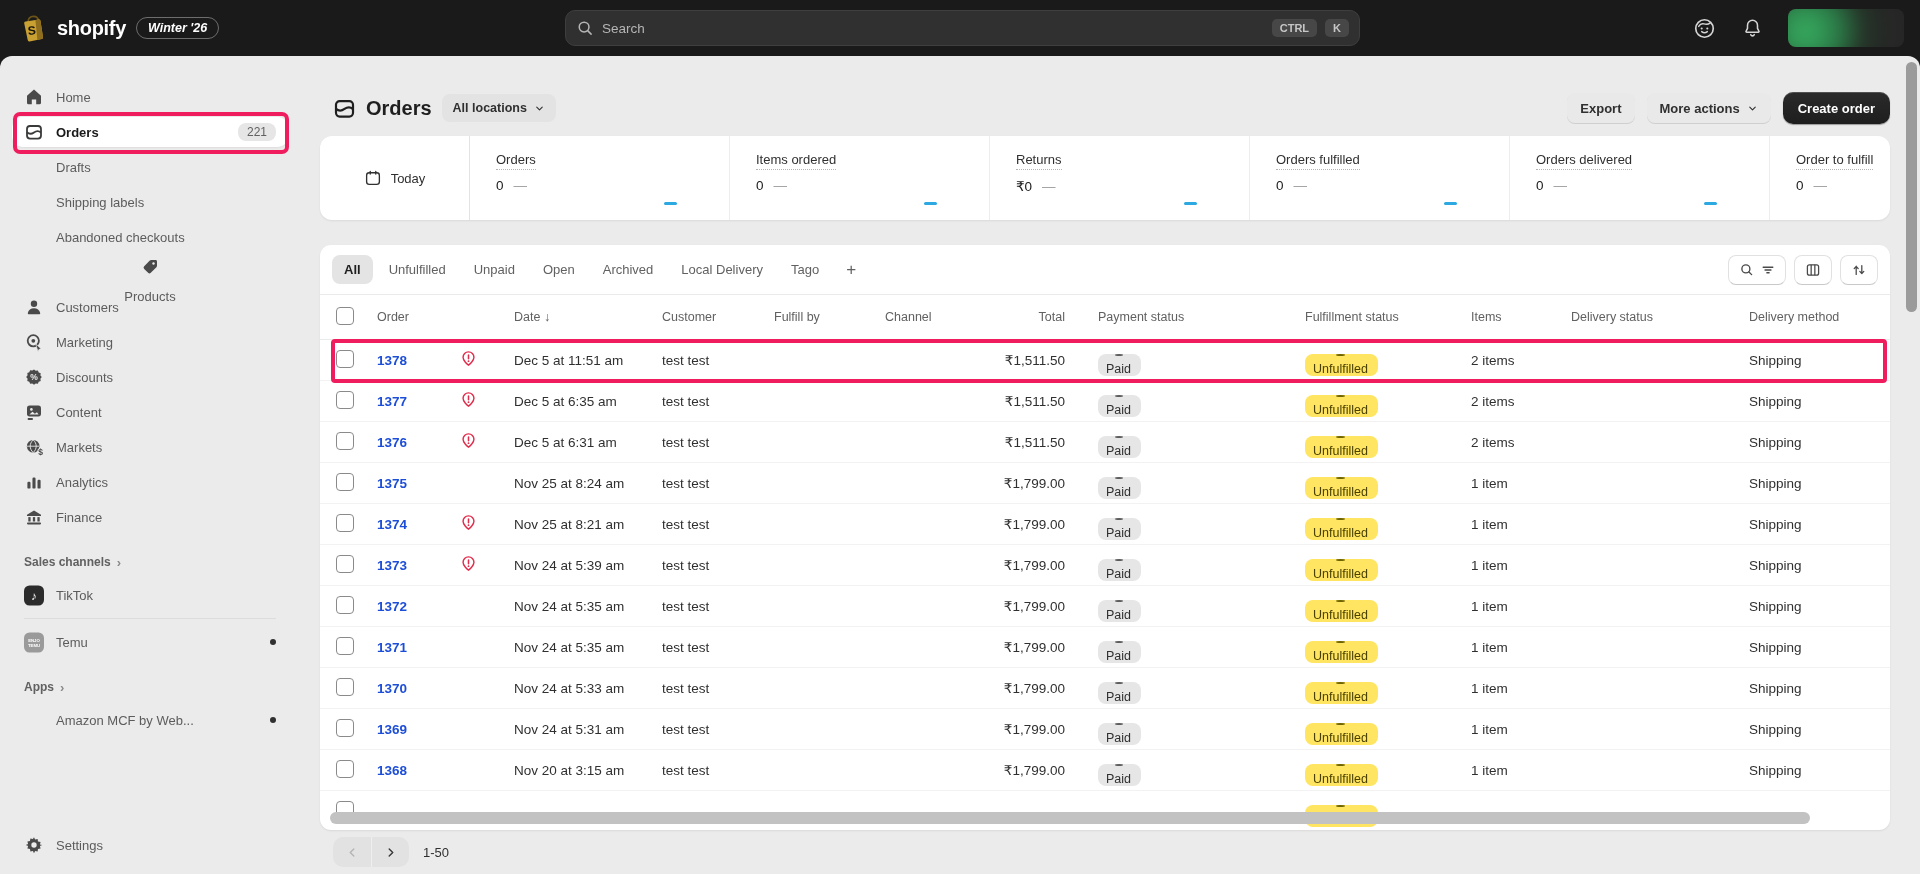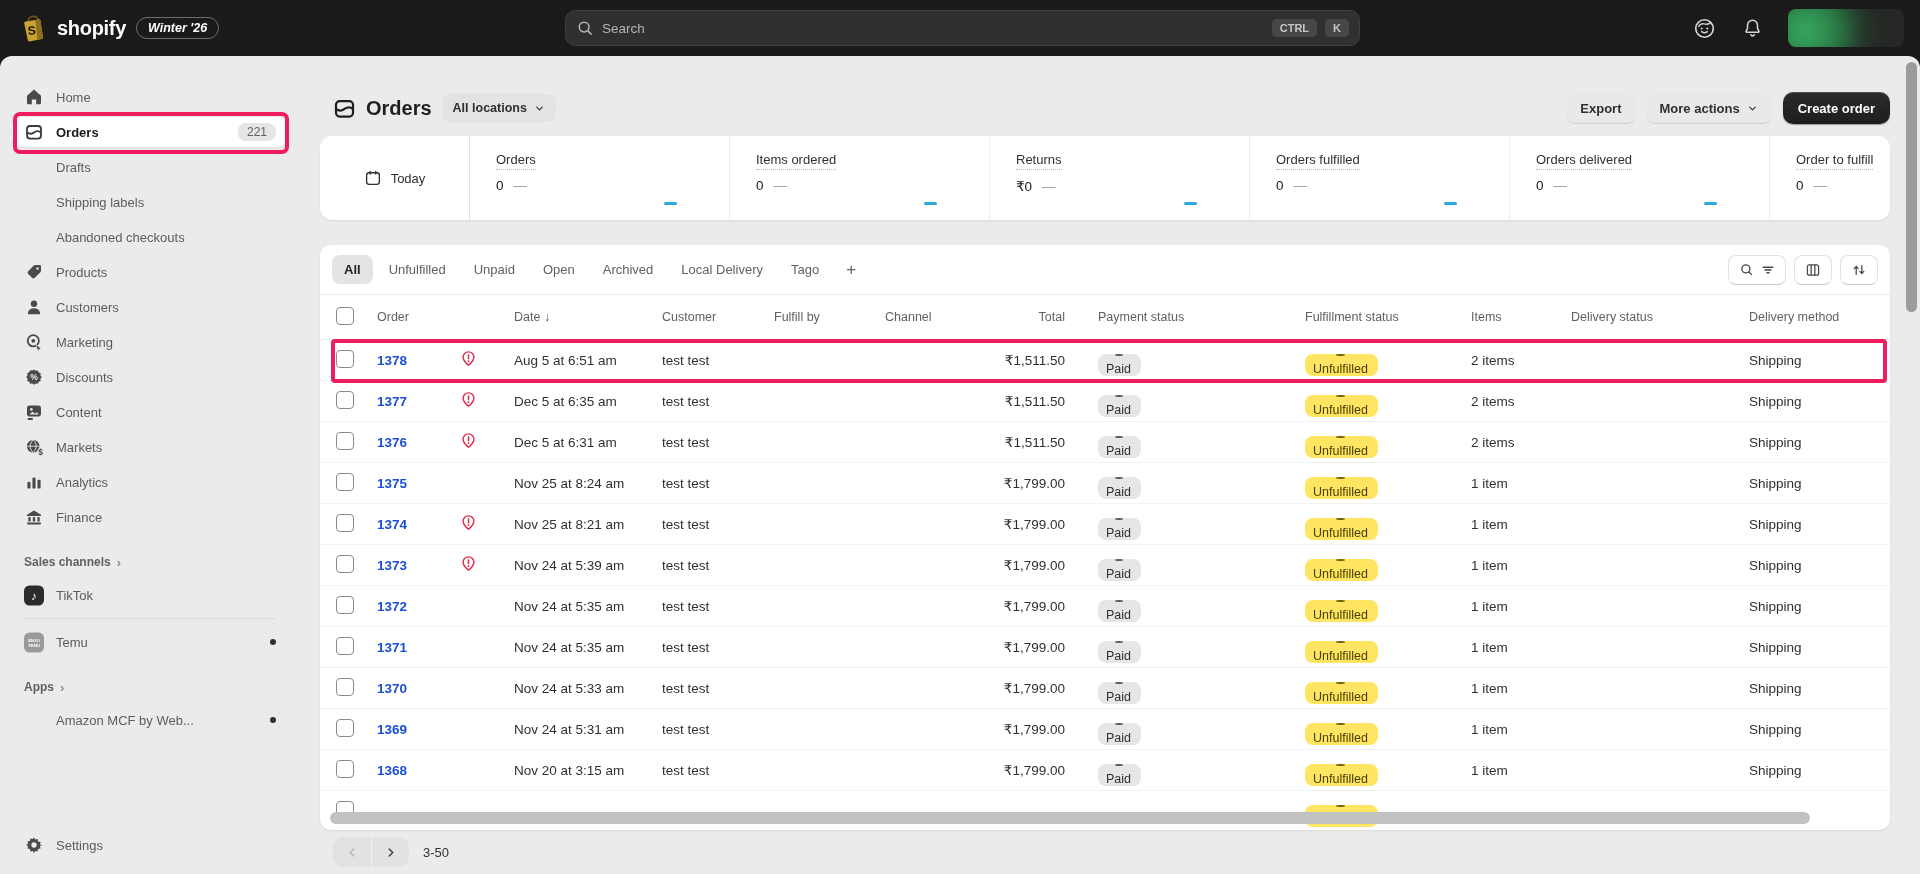--- a/index.html
+++ b/index.html
@@ -22,21 +22,21 @@
   
   .app{position:absolute;top:56px;left:0;right:0;bottom:0;background:#ebebeb;border-radius:12px 12px 0 0;}
 
   
   .sidebar{position:absolute;top:0;left:0;bottom:0;width:300px;padding-top:26px;}
   .side-item{height:30px;margin:0 12px 5px 12px;padding:0 12px;border-radius:10px;display:flex;align-items:center;gap:12px;cursor:pointer;}
   .side-item.active{background:#fff;box-shadow:0 1px 2px rgba(0,0,0,.06);}
   .side-item .s-label{font-size:13px;font-weight:500;color:#5c5c5c;}
   .side-item.active .s-label{font-weight:700;color:#1a1a1a;}
   .side-item.indent{padding-left:44px;}
-  .side-item.gap-top{margin-top:2px;}
+  .side-item.gap-top{margin-top:2px;flex-direction:column;}
   .s-icon{width:20px;height:20px;display:inline-flex;}
   .s-badge{margin-left:auto;background:#e6e6e6;border-radius:8px;padding:2px 9px;font-size:12px;color:#616161;font-weight:500;}
   .s-dot{margin-left:auto;width:6px;height:6px;border-radius:50%;background:#303030;}
   .side-header{margin:18px 12px 6px 12px;padding:0 12px;height:24px;display:flex;align-items:center;gap:6px;font-size:12px;font-weight:600;color:#616161;}
   .side-header .chev{color:#8a8a8a;font-size:13px;}
   .side-divider{height:1px;background:#dcdcdc;margin:8px 24px;}
   .settings-item{position:absolute;bottom:14px;left:12px;right:12px;margin:0;}
 
   
   .main{position:absolute;left:300px;top:0;right:0;bottom:0;}
@@ -433,21 +433,21 @@
           <div class="trow">
             <span class="cell cb"><span class="checkbox"></span></span>
             <span class="cell c-order">1378</span>
             <span class="cell c-alert"><span class="alert-pin">
                 <svg width="17" height="17" viewBox="0 0 20 20">
                   <path d="M10 2.2C6.3 2.2 3.6 5 3.6 8.4c0 4.3 5.2 8.6 6.4 9.4 1.2-.8 6.4-5.1 6.4-9.4 0-3.4-2.7-6.2-6.4-6.2Z" fill="none" stroke="#e12d4b" stroke-width="1.7"></path>
                   <path d="M10 6v4.3" stroke="#e12d4b" stroke-width="1.8" stroke-linecap="round"></path>
                   <circle cx="10" cy="13.1" r="1.1" fill="#e12d4b"></circle>
                 </svg>
               </span></span>
-            <span class="cell c-date">Aug 5 at 6:51 am</span>
+            <span class="cell c-date">Dec 5 at 11:51 am</span>
             <span class="cell c-customer">test test</span>
             <span class="cell c-fulfillby"></span>
             <span class="cell c-channel"></span>
             <span class="cell c-total">₹1,511.50</span>
             <span class="cell c-payment"><span class="pill pill-gray">
                 <i class="dot"></i>
                 <span>Paid</span>
               </span></span>
             <span class="cell c-fulfillment"><span class="pill pill-yellow">
                 <i class="ring"></i>
@@ -720,21 +720,21 @@
           <svg width="13" height="13" viewBox="0 0 20 20">
               <path d="m12 4.5-5.5 5.5L12 15.5" fill="none" stroke="#b5b5b5" stroke-width="2.2" stroke-linecap="round" stroke-linejoin="round"></path>
             </svg>
         </button>
         <button class="pg-btn">
           <svg width="13" height="13" viewBox="0 0 20 20">
               <path d="m8 4.5 5.5 5.5L8 15.5" fill="none" stroke="#3a3a3a" stroke-width="2.2" stroke-linecap="round" stroke-linejoin="round"></path>
             </svg>
         </button>
       </span>
-      <span class="pg-range">3-50</span>
+      <span class="pg-range">1-50</span>
     </div>
 
   </div>
 </div>
 
 <div class="annotation" id="ann-sidebar"></div>
 <div class="annotation" id="ann-row"></div>
 
 <div class="vscroll"></div>
 

